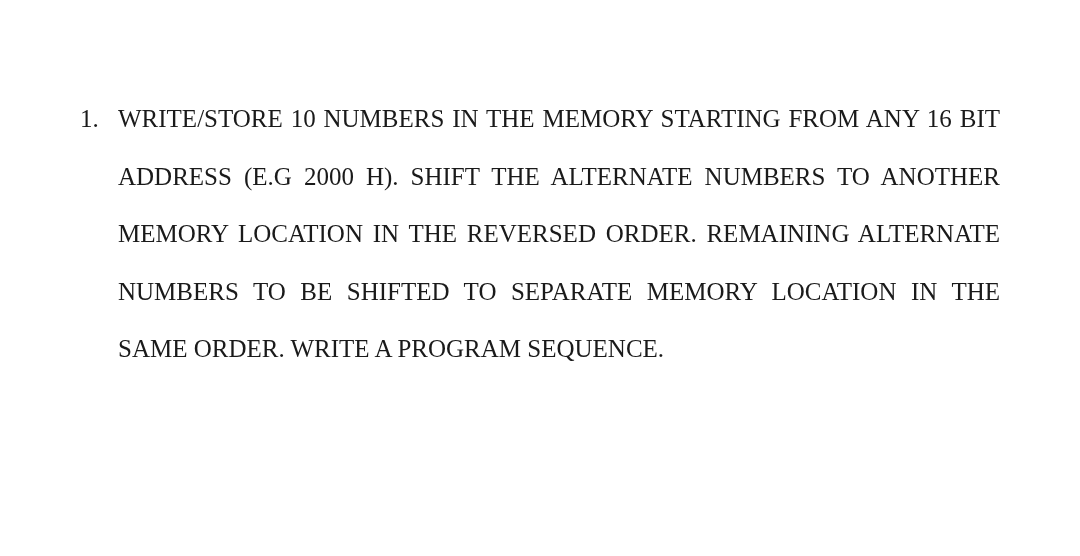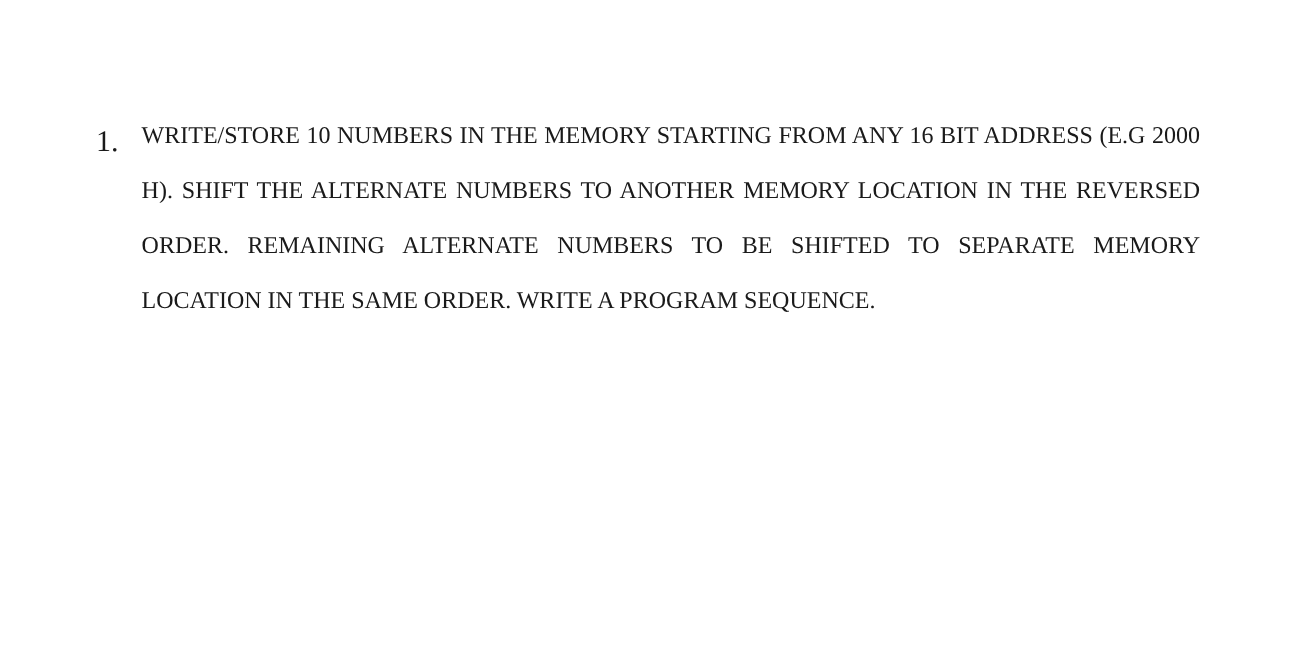--- a/index.html
+++ b/index.html
@@ -20,21 +20,21 @@
       align-items: flex-start;
       gap: 10px;
     }
     .question-number {
       font-size: 25px;
       line-height: 2.3;
       flex-shrink: 0;
       min-width: 28px;
     }
     .question-text {
-      font-size: 20px;
+      font-size: 25px;
       line-height: 2.3;
       text-align: justify;
       text-align-last: left;
       flex: 1;
     }
   </style>
 </head>
 <body>
 
 <div class="question-container">

